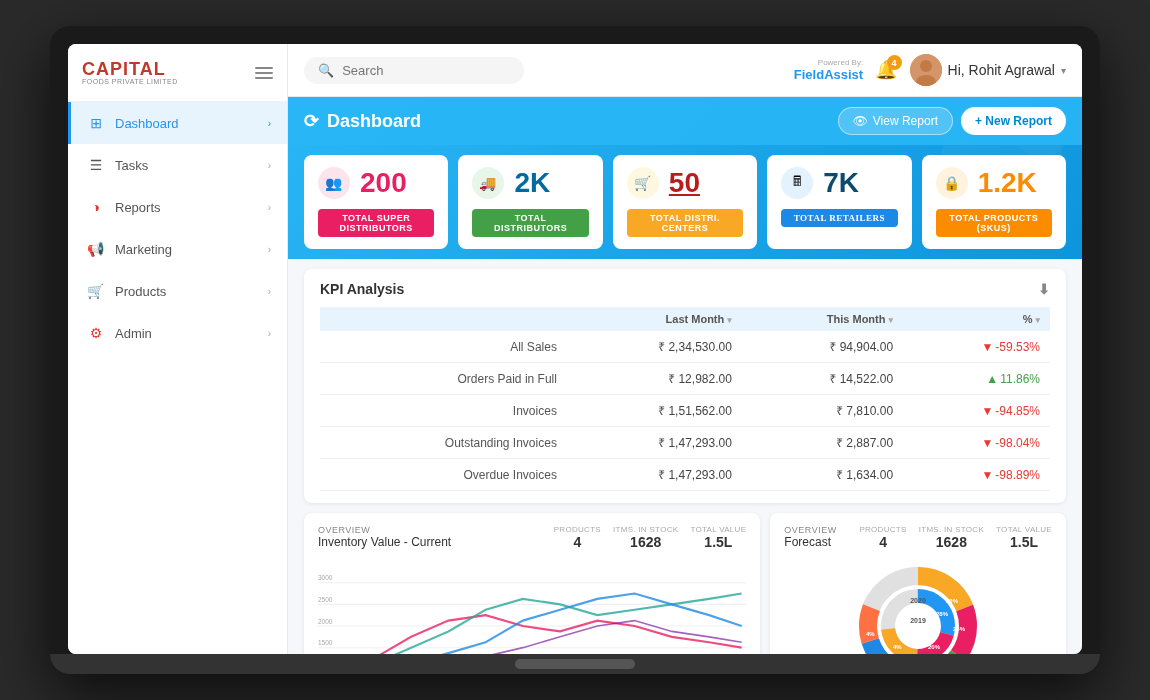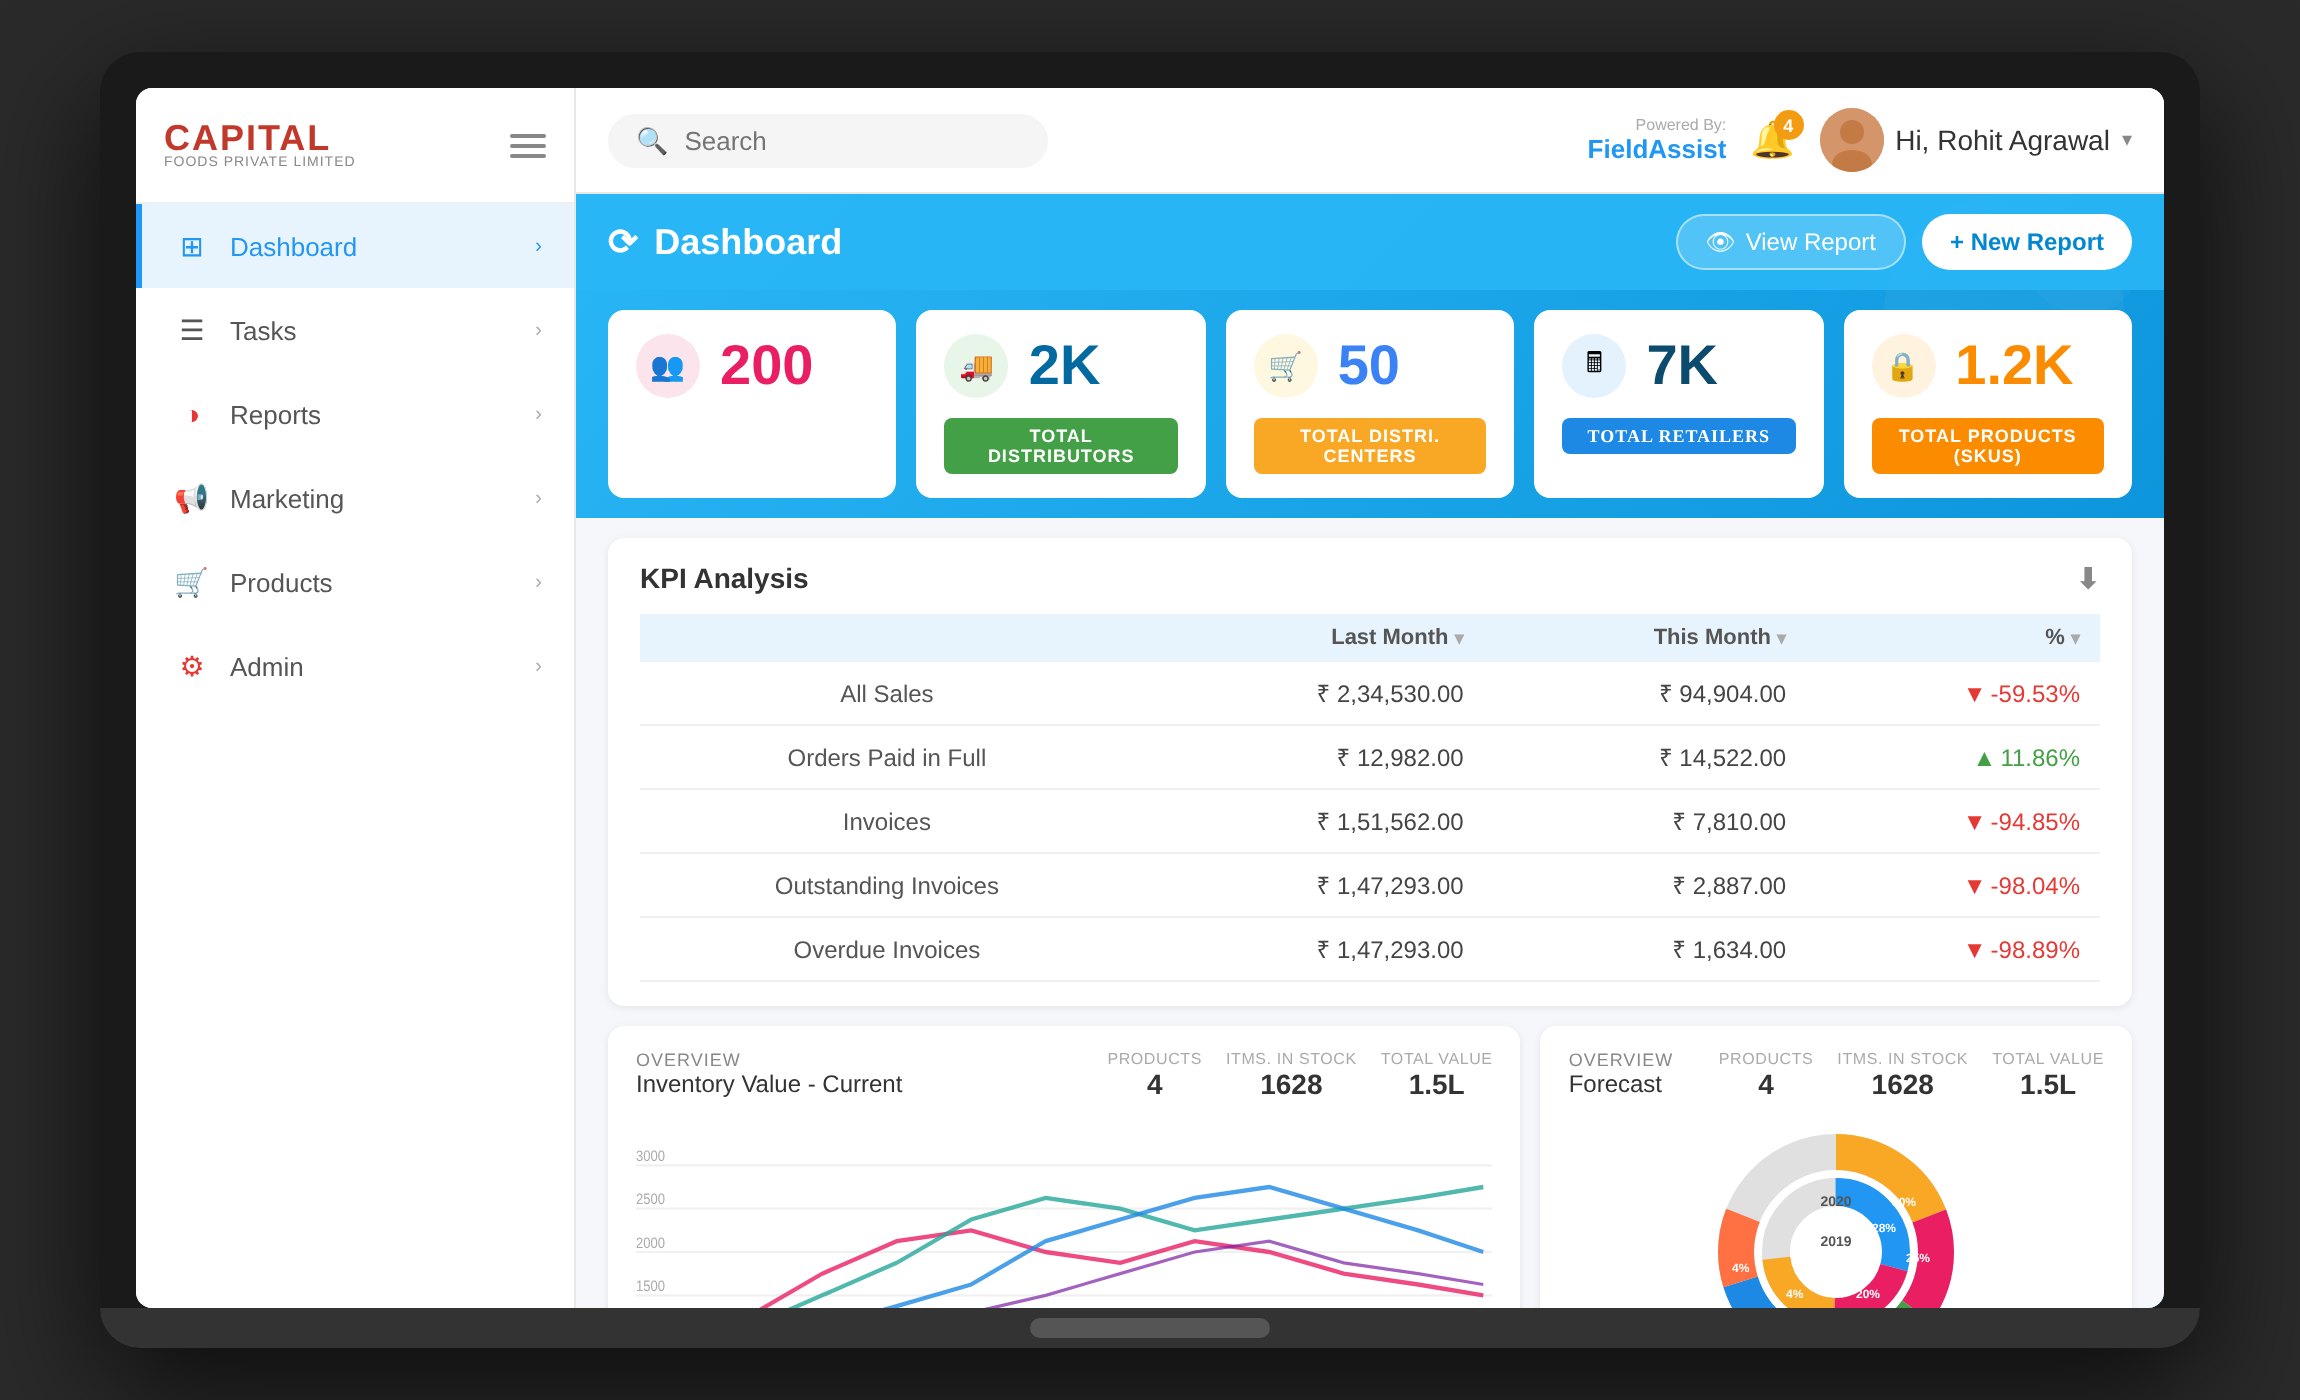--- a/index.html
+++ b/index.html
@@ -362,21 +362,21 @@
       color: #555;
       font-size: 11px;
     }
     .kpi-table th:first-child { text-align: left; }
     .kpi-table td {
       padding: 7px 10px;
       border-bottom: 1px solid #f0f0f0;
       text-align: right;
       color: #444;
     }
-    .kpi-table td:first-child { text-align: center; color: #555; }
+    .kpi-table td:first-child { text-align: right; color: #555; }
     .change-down { color: #e53935; display: flex; align-items: center; gap: 2px; justify-content: flex-end; }
     .change-up { color: #43a047; display: flex; align-items: center; gap: 2px; justify-content: flex-end; }
     .sort-icon { font-size: 9px; color: #aaa; }
 
     
     .bottom-panels {
       display: flex;
       gap: 10px;
     }
     .chart-panel {
@@ -572,34 +572,35 @@
           </div>
         </div>
 
         <div class="stats-row">
 
           <div class="stat-card">
             <div class="stat-card-top">
               <div class="stat-icon-circle" style="background:#fce4ec;">👥</div>
               <span class="stat-value" style="color:#e91e63;">200</span>
             </div>
+            <span class="stat-label" style="background:#e91e63; color:#fff;">TOTAL SUPER DISTRIBUTORS</span>
           </div>
 
           <div class="stat-card">
             <div class="stat-card-top">
               <div class="stat-icon-circle" style="background:#e8f5e9;">🚚</div>
               <span class="stat-value" style="color:#0369a1;">2K</span>
             </div>
             <span class="stat-label" style="background:#43a047; color:#fff;">TOTAL DISTRIBUTORS</span>
           </div>
 
           <div class="stat-card">
             <div class="stat-card-top">
               <div class="stat-icon-circle" style="background:#fff8e1;">🛒</div>
-              <span class="stat-value" style="color:#3b82f6;">50</span>
+              <span class="stat-value" style="color:#b91c1c;text-decoration:underline;">50</span>
             </div>
             <span class="stat-label" style="background:#f9a825; color:#fff;">TOTAL DISTRI. CENTERS</span>
           </div>
 
           <div class="stat-card">
             <div class="stat-card-top">
               <div class="stat-icon-circle" style="background:#e3f2fd;">🖩</div>
               <span class="stat-value" style="color:#0c4a6e;">7K</span>
             </div>
             <span class="stat-label" style="background:#1e88e5; color:#fff;font-family:Liberation Serif, serif;">TOTAL RETAILERS</span>

